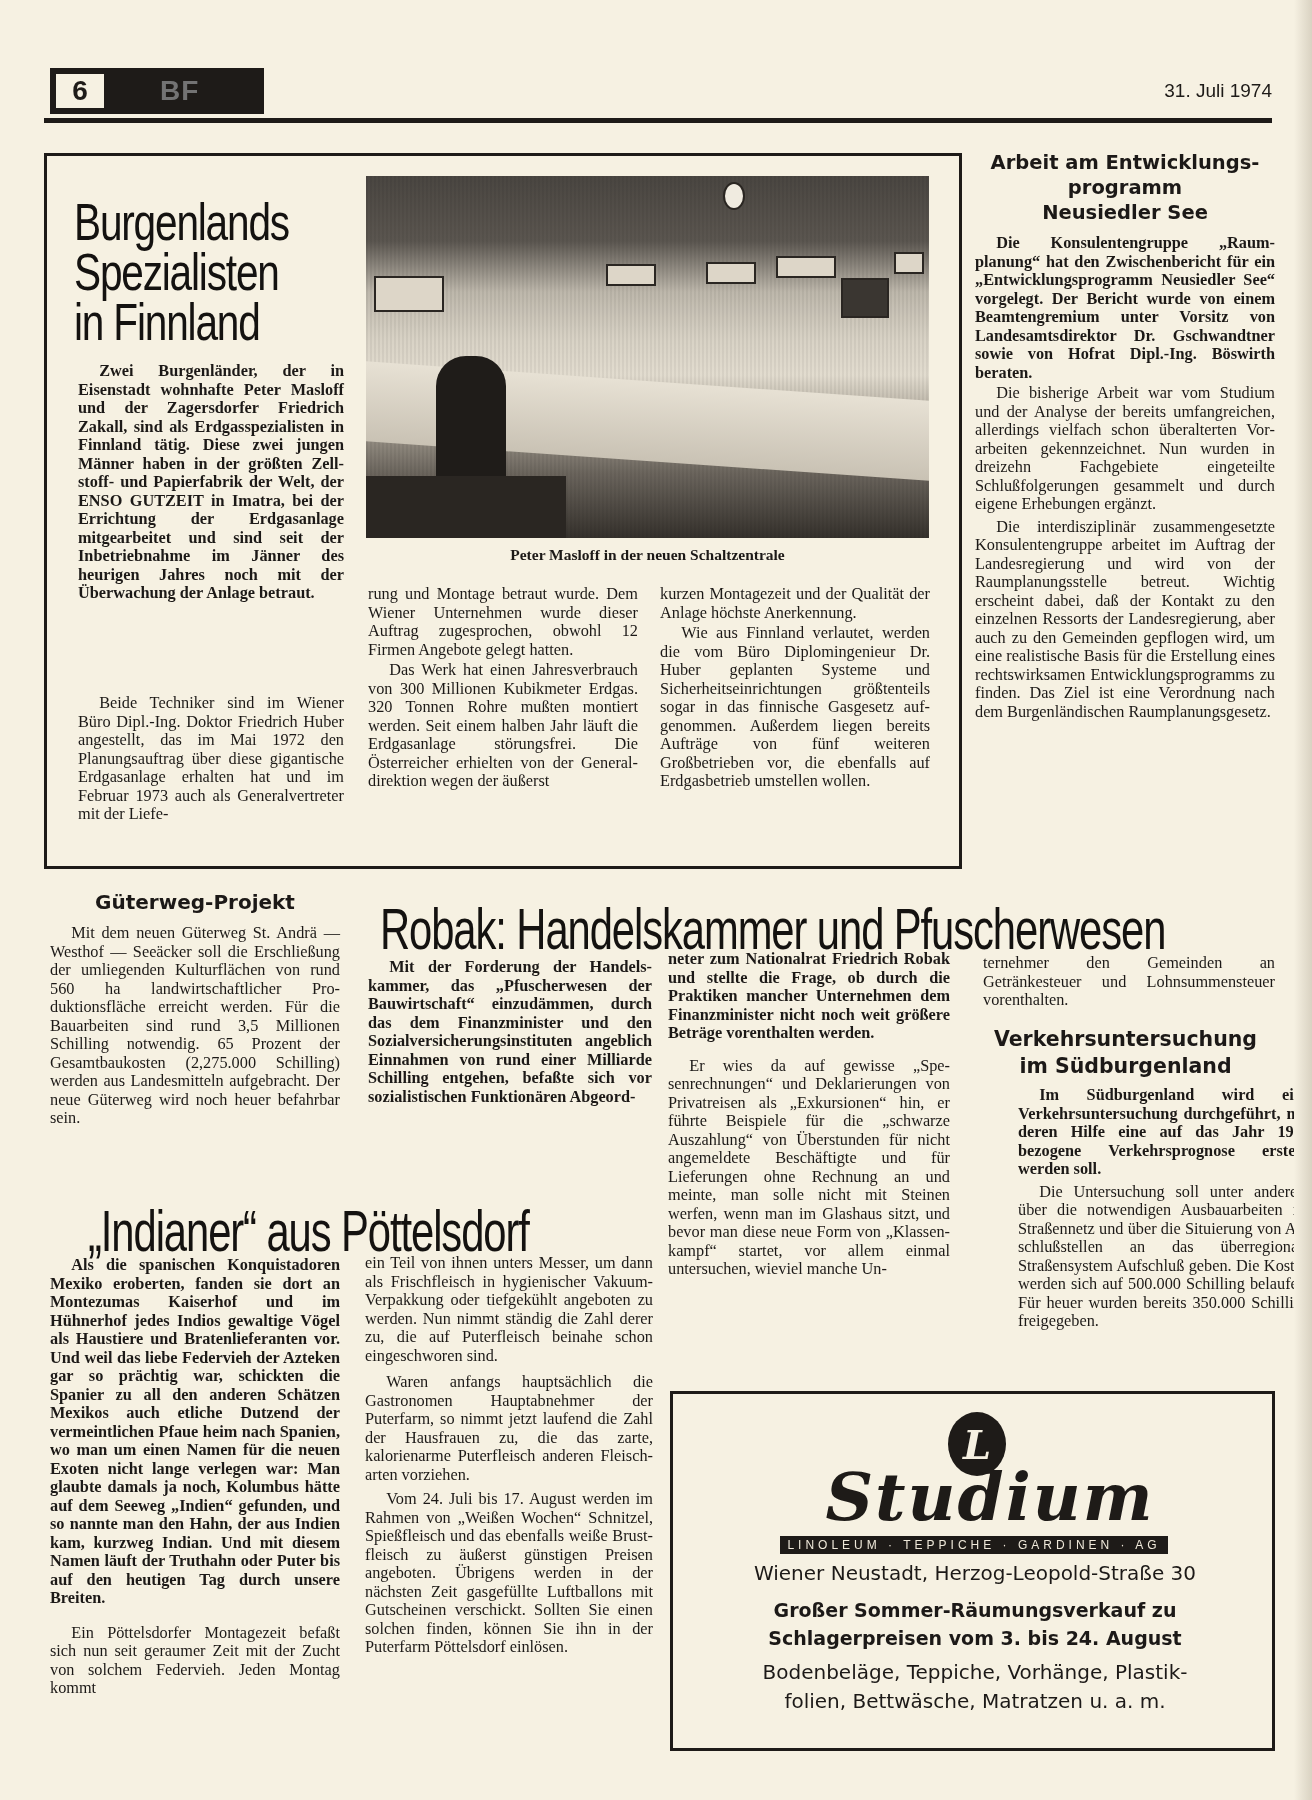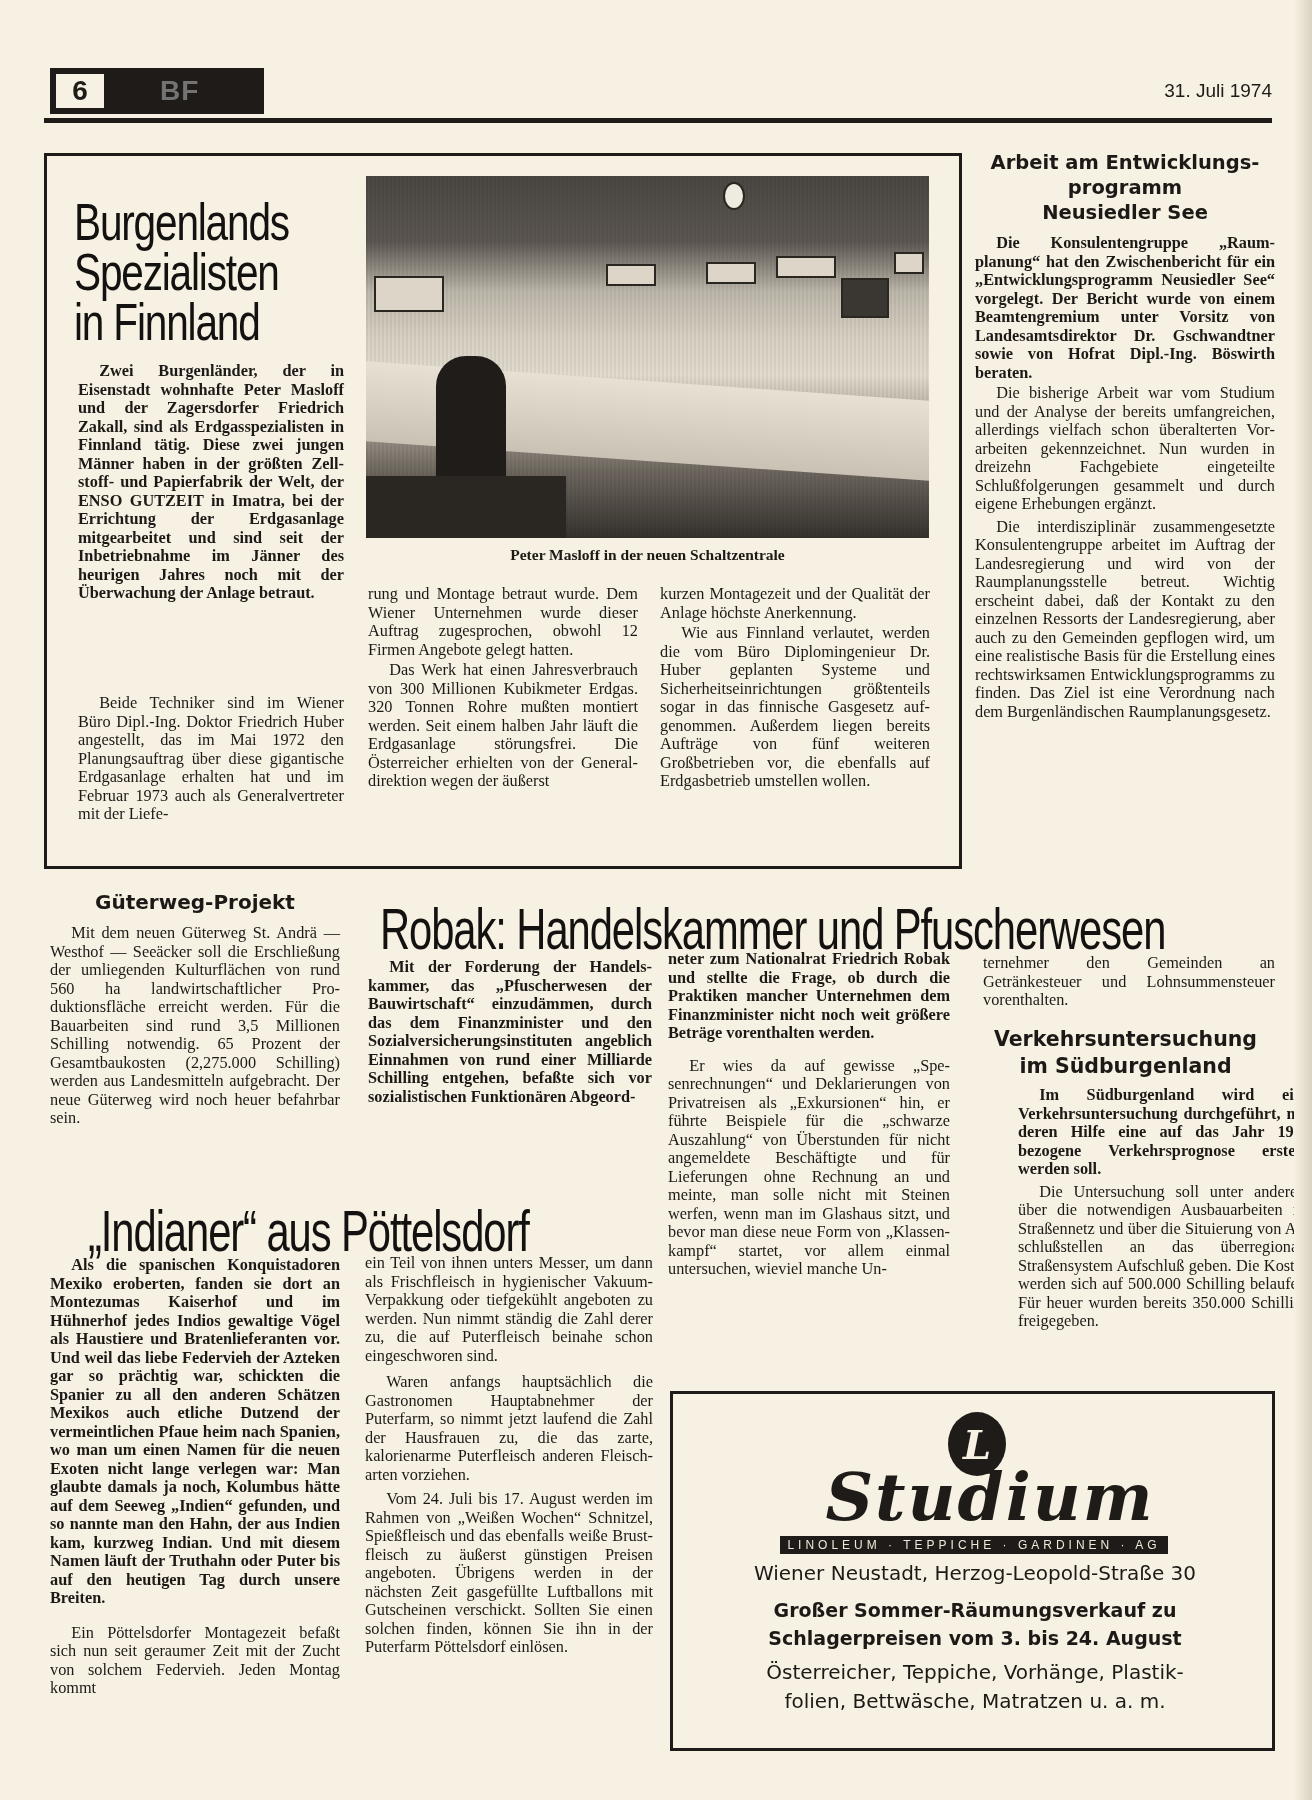--- a/index.html
+++ b/index.html
@@ -248,17 +248,17 @@
 <div class="abs ad-box"></div>
 <div class="abs ad-logo-oval">L</div>
 <div class="abs ad-brand">Studium</div>
 <div class="abs ad-tagline">LINOLEUM · TEPPICHE · GARDINEN · AG</div>
 <div class="abs ad-address">Wiener Neustadt, Herzog-Leopold-Straße 30</div>
 <div class="abs ad-offer">
   <div>Großer Sommer-Räumungsverkauf zu</div>
   <div>Schlagerpreisen vom 3. bis 24. August</div>
 </div>
 <div class="abs ad-items">
-  <div>Österreicher, Teppiche, Vorhänge, Plastik-</div>
+  <div>Bodenbeläge, Teppiche, Vorhänge, Plastik-</div>
   <div>folien, Bettwäsche, Matratzen u. a. m.</div>
 </div>
 
 <div class="abs right-edge"></div>
 
 </body></html>

